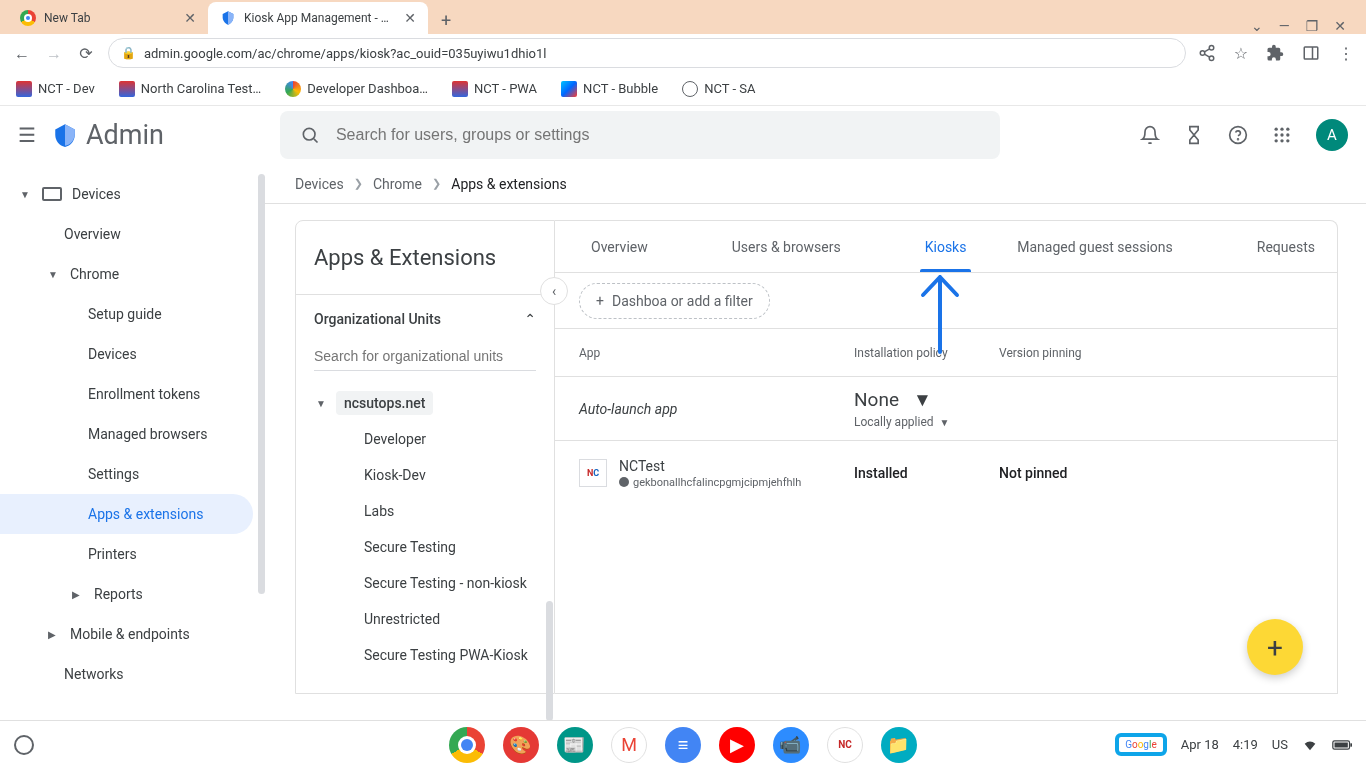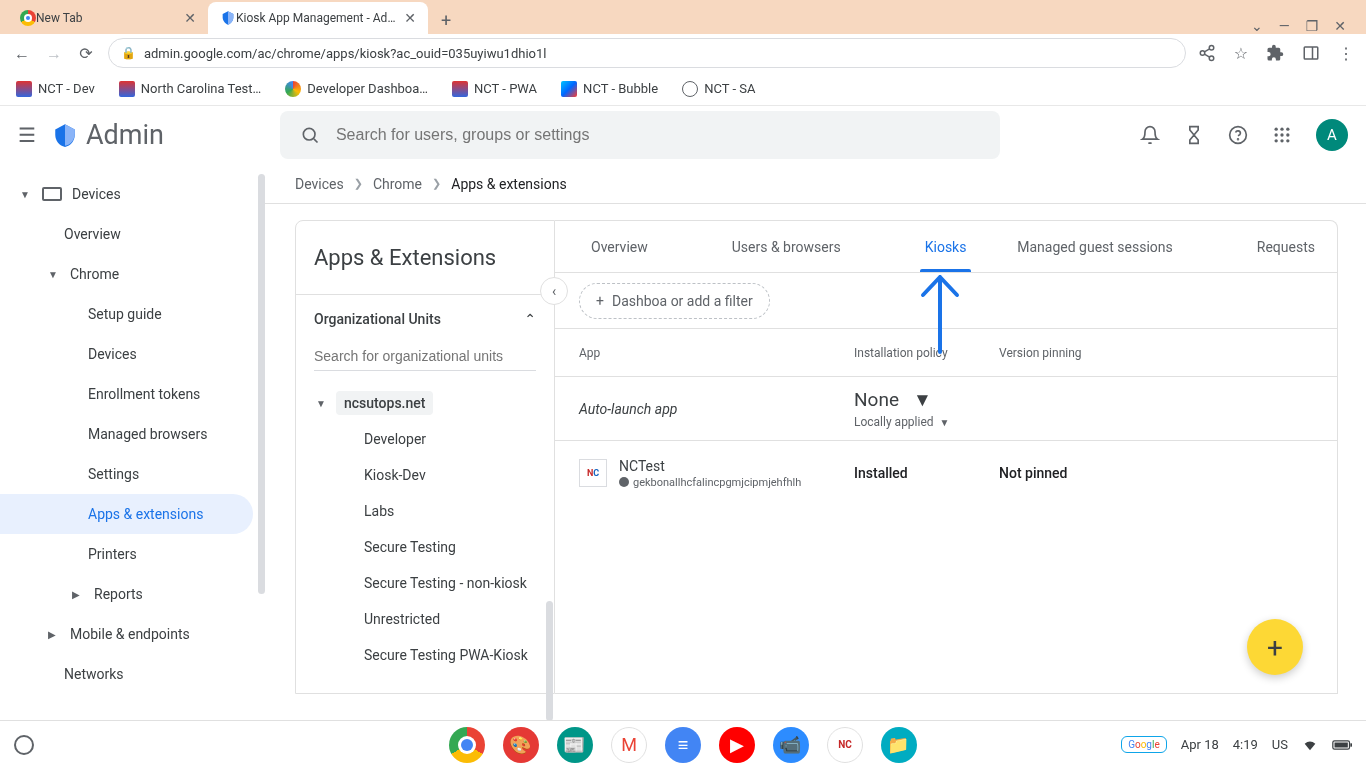--- a/index.html
+++ b/index.html
@@ -1,21 +1,21 @@
 <!DOCTYPE html>
 <html><head>
 <meta charset="utf-8">
 <style>
   * { box-sizing: border-box; margin: 0; padding: 0; }
   html, body { width: 1366px; height: 768px; font-family: Roboto, Arial, sans-serif; overflow: hidden; background: #fff; }
 
   
   .browser-chrome { width: 100%; background: #f7d8c0; }
   .tab-strip { height: 34px; display: flex; align-items: flex-end; padding: 0 8px; }
-  .tab { display: flex; align-items: center; height: 32px; padding: 0 12px; border-radius: 8px 8px 0 0; max-width: 220px; min-width: 200px; font-size: 12px; color: #3c4043; position: relative; }
+  .tab { display: flex; align-items: center; height: 32px; padding: 0 12px; border-radius: 8px 8px 0 0; max-width: 220px; min-width: 200px; gap: 8px; font-size: 12px; color: #3c4043; position: relative; }
   .tab.active { background: #fff; }
   .tab .favicon { width: 16px; height: 16px; border-radius: 50%; flex-shrink: 0; }
   .tab .title { white-space: nowrap; overflow: hidden; text-overflow: ellipsis; flex: 1; }
   .tab .close { font-size: 14px; color: #5f6368; cursor: pointer; }
   .newtab { width: 28px; height: 28px; display: flex; align-items: center; justify-content: center; font-size: 18px; color: #5f6368; margin-left: 4px; }
   .win-controls { margin-left: auto; display: flex; gap: 16px; padding: 0 12px; align-items: center; color: #5f6368; font-size: 14px; }
 
   .toolbar-row { height: 38px; display: flex; align-items: center; background: #fff; padding: 0 12px; gap: 12px; }
   .nav-icon { color: #5f6368; font-size: 16px; width: 20px; text-align: center; }
   .nav-icon.disabled { color: #bdc1c6; }
@@ -112,21 +112,21 @@
   
   .arrow-annot { position: absolute; left: 360px; top: 46px; width: 50px; height: 90px; pointer-events:none; }
 
   
   .shelf { position: fixed; bottom: 0; left:0; right:0; height: 48px; background: rgba(255,255,255,0.85); border-top:1px solid #e0e0e0; display:flex; align-items:center; }
   .shelf-launcher { width:48px; display:flex; align-items:center; justify-content:center; }
   .shelf-launcher .circ { width:20px; height:20px; border:2px solid #5f6368; border-radius:50%; }
   .shelf-center { position:absolute; left:50%; transform:translateX(-50%); display:flex; gap:18px; align-items:center; }
   .shelf-ico { width:36px; height:36px; border-radius:50%; display:flex; align-items:center; justify-content:center; font-size:18px; color:#fff; }
   .shelf-right { margin-left:auto; display:flex; align-items:center; gap:14px; padding-right:14px; font-size:13px; color:#3c4043; }
-  .shelf-pill { background:#fff; border:1px solid #0ea5e9; border-radius:6px; padding:2px 6px; font-size:10px; }
+  .shelf-pill { background:#fff; border:4px solid #0ea5e9; border-radius:6px; padding:2px 6px; font-size:10px; }
 
   svg { display:block; }
 </style>
 </head>
 <body>
 
 <div class="browser-chrome">
   <div class="tab-strip">
     <div class="tab">
       <span class="favicon" style="background:conic-gradient(#ea4335 0 120deg,#fbbc05 120deg 240deg,#34a853 240deg 360deg);position:relative;">

